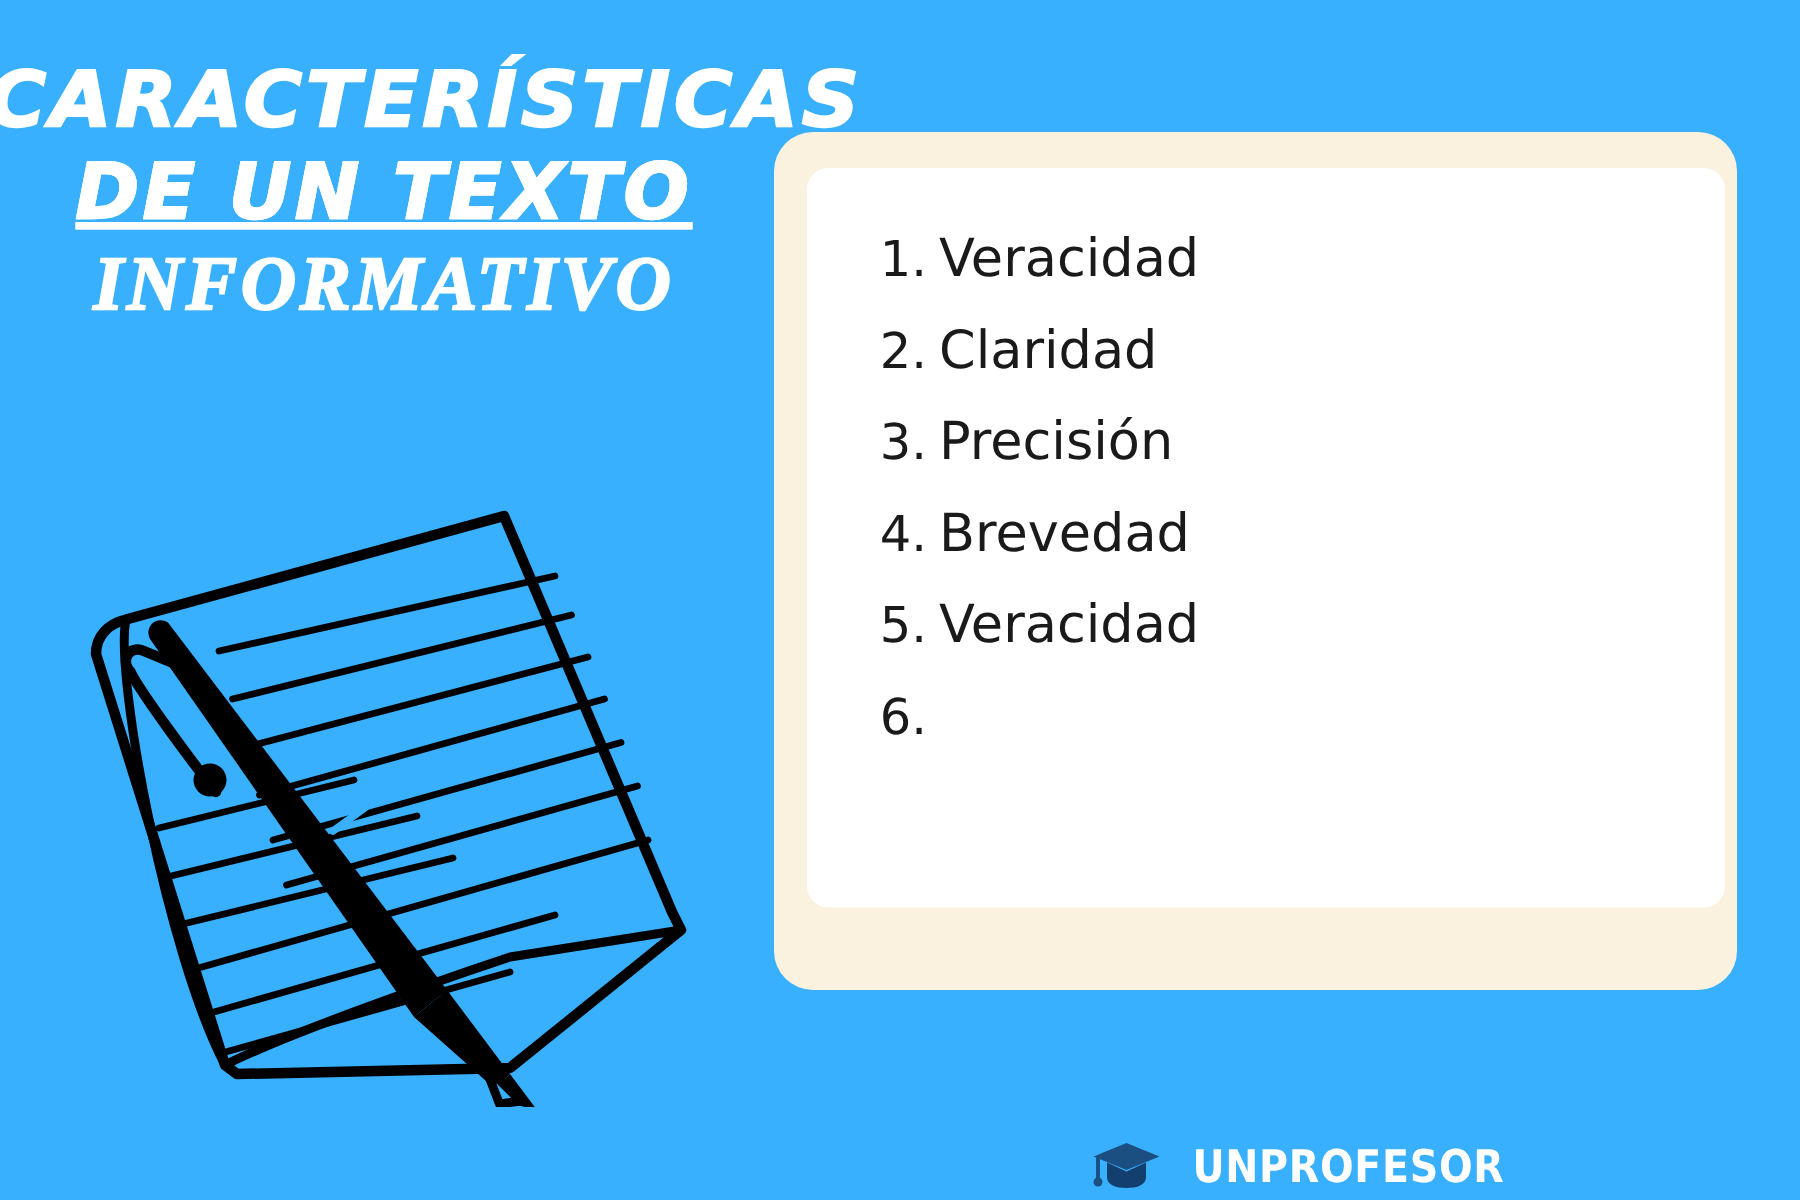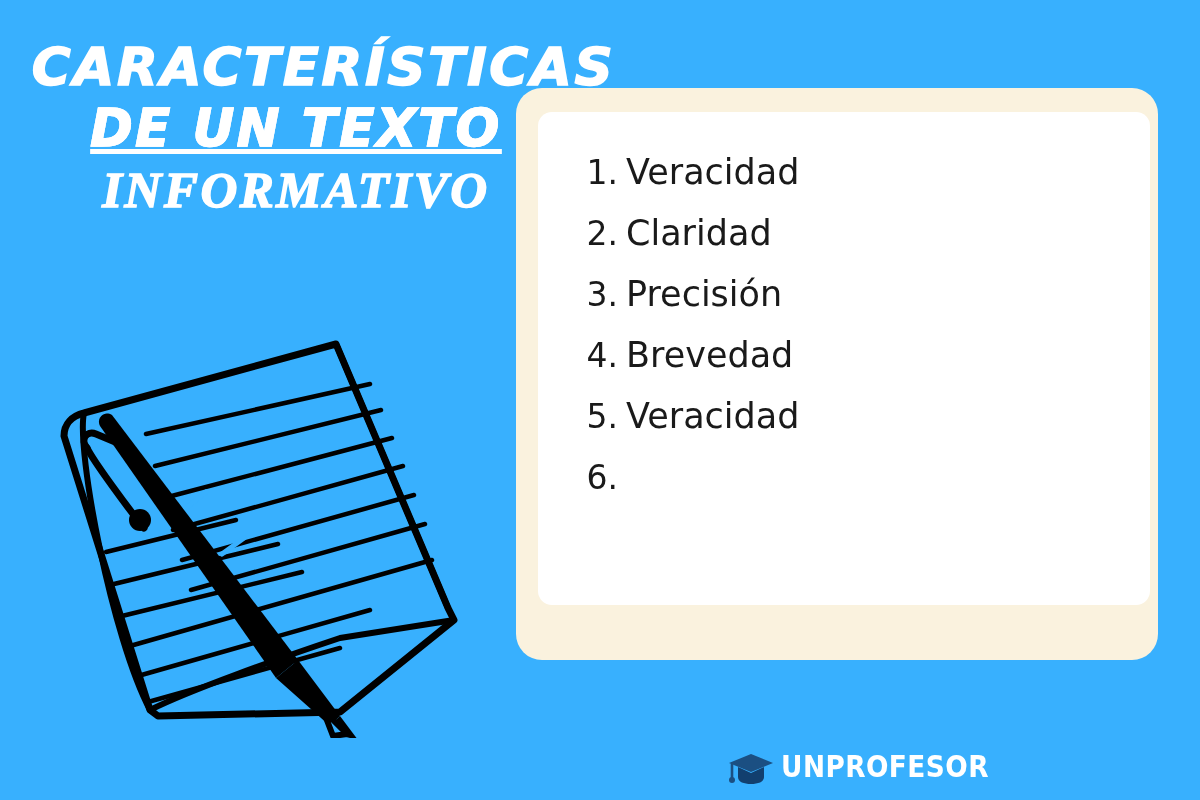--- a/index.html
+++ b/index.html
@@ -22,21 +22,20 @@
   }
 
   
   #title-block {
     position: absolute;
     left: 0;
     top: 42px;
     width: 512px;
     text-align: center;
     user-select: none;
-    padding-left: 40px;
   }
   .title-line {
     display: block;
     color: #ffffff;
     font-family: "DejaVu Sans", sans-serif;
     font-weight: 700;
     font-style: italic;
     text-transform: uppercase;
     letter-spacing: 2.5px;
     line-height: 1.02;
@@ -120,22 +119,22 @@
     height: 400px;
   }
 
   
   #footer-logo {
     position: absolute;
     left: 728px;
     top: 752px;
     height: 42px;
     display: flex;
-    align-items: flex-start;
-    gap: 7px;
+    align-items: flex-end;
+    gap: 21px;
     user-select: none;
   }
   #grad-cap-icon {
     display: block;
     width: 46px;
     height: 34px;
   }
   #brand-text {
     color: #ffffff;
     font-family: "DejaVu Sans", sans-serif;

